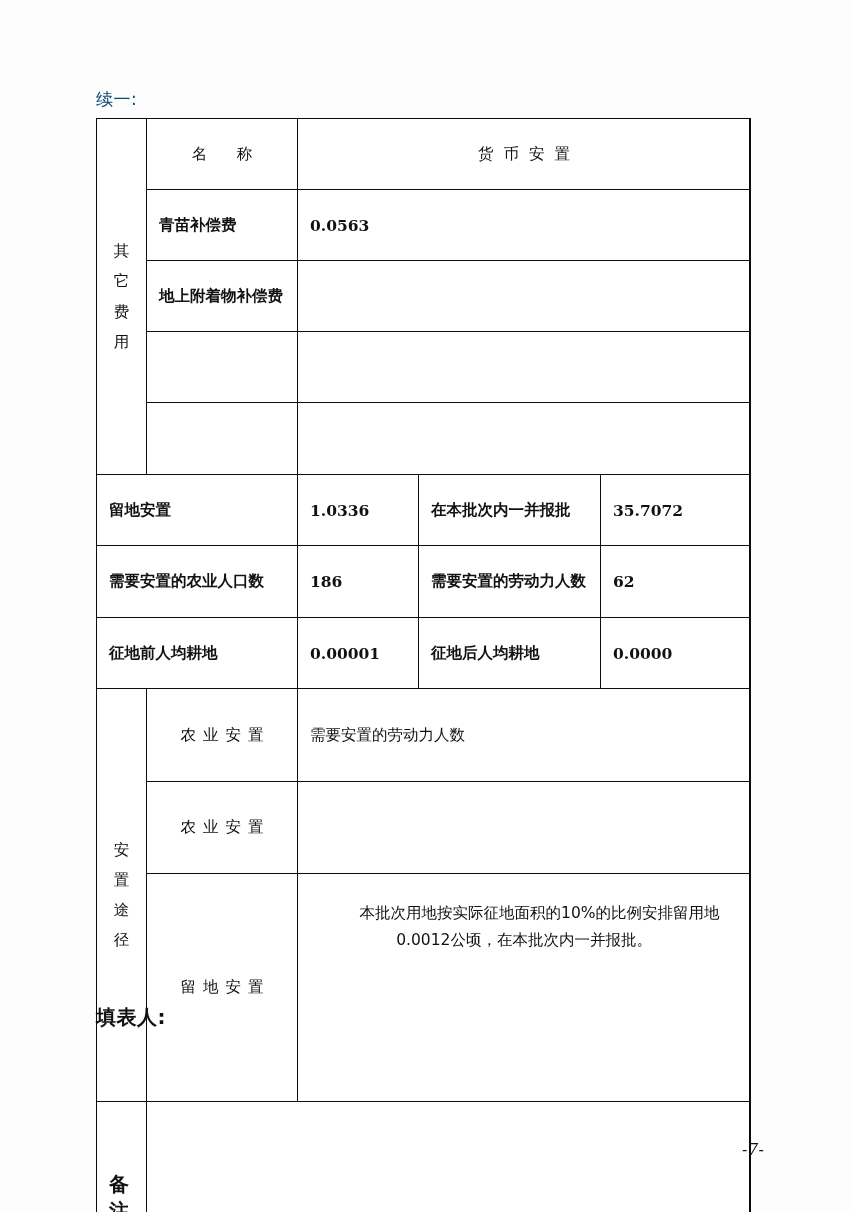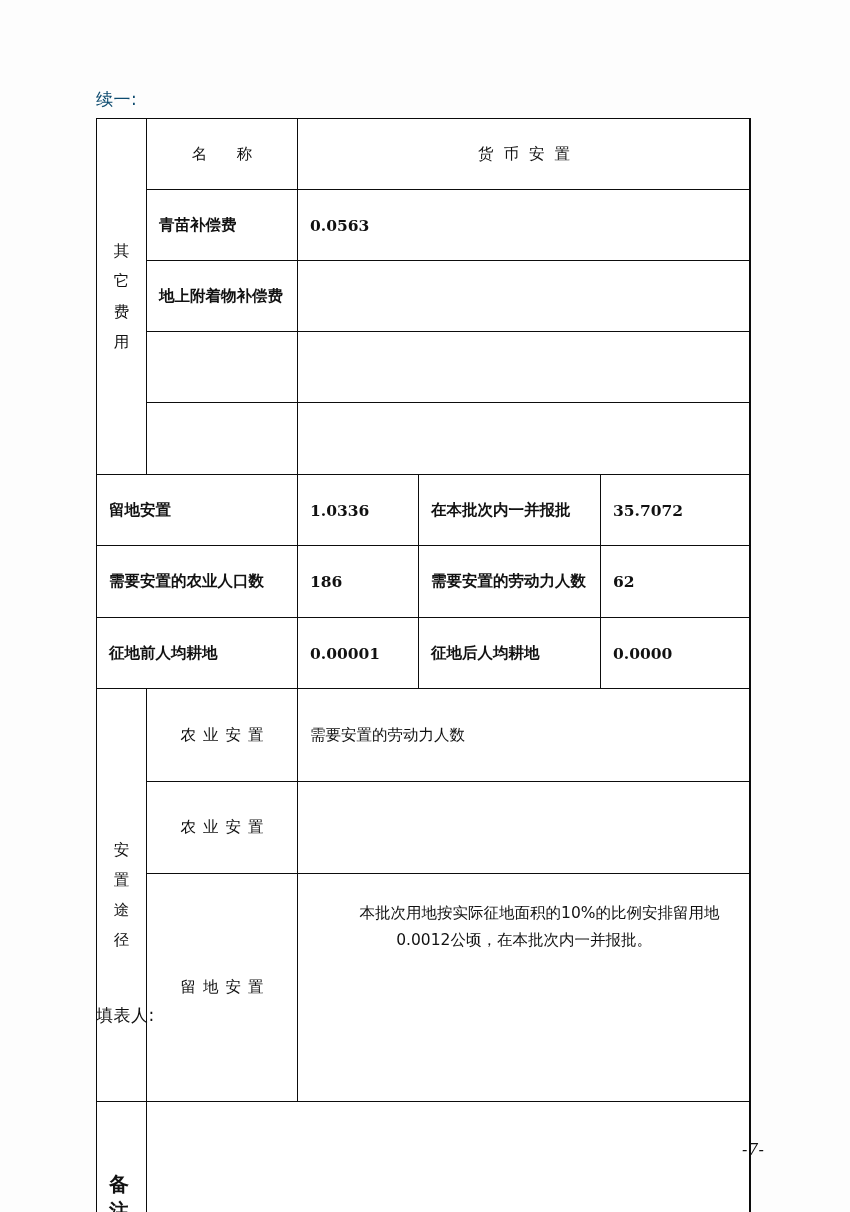--- a/index.html
+++ b/index.html
@@ -91,23 +91,24 @@
     font-size: 15.5px;
     margin-left: 30px;
   }
   .para .indent { display: inline-block; width: 2em; }
 
   
   .filler {
     position: absolute;
     left: 96px;
     top: 1004px;
-    font-size: 17px;
+    font-size: 20px;
     letter-spacing: 0.5px;
     white-space: nowrap;
+    font-weight: bold;
   }
   .pageno {
     position: absolute;
     left: 742px;
     top: 1140px;
     font-family: "DejaVu Serif", "Liberation Serif", serif;
     font-style: italic;
     font-size: 16px;
     letter-spacing: 0.5px;
   }

